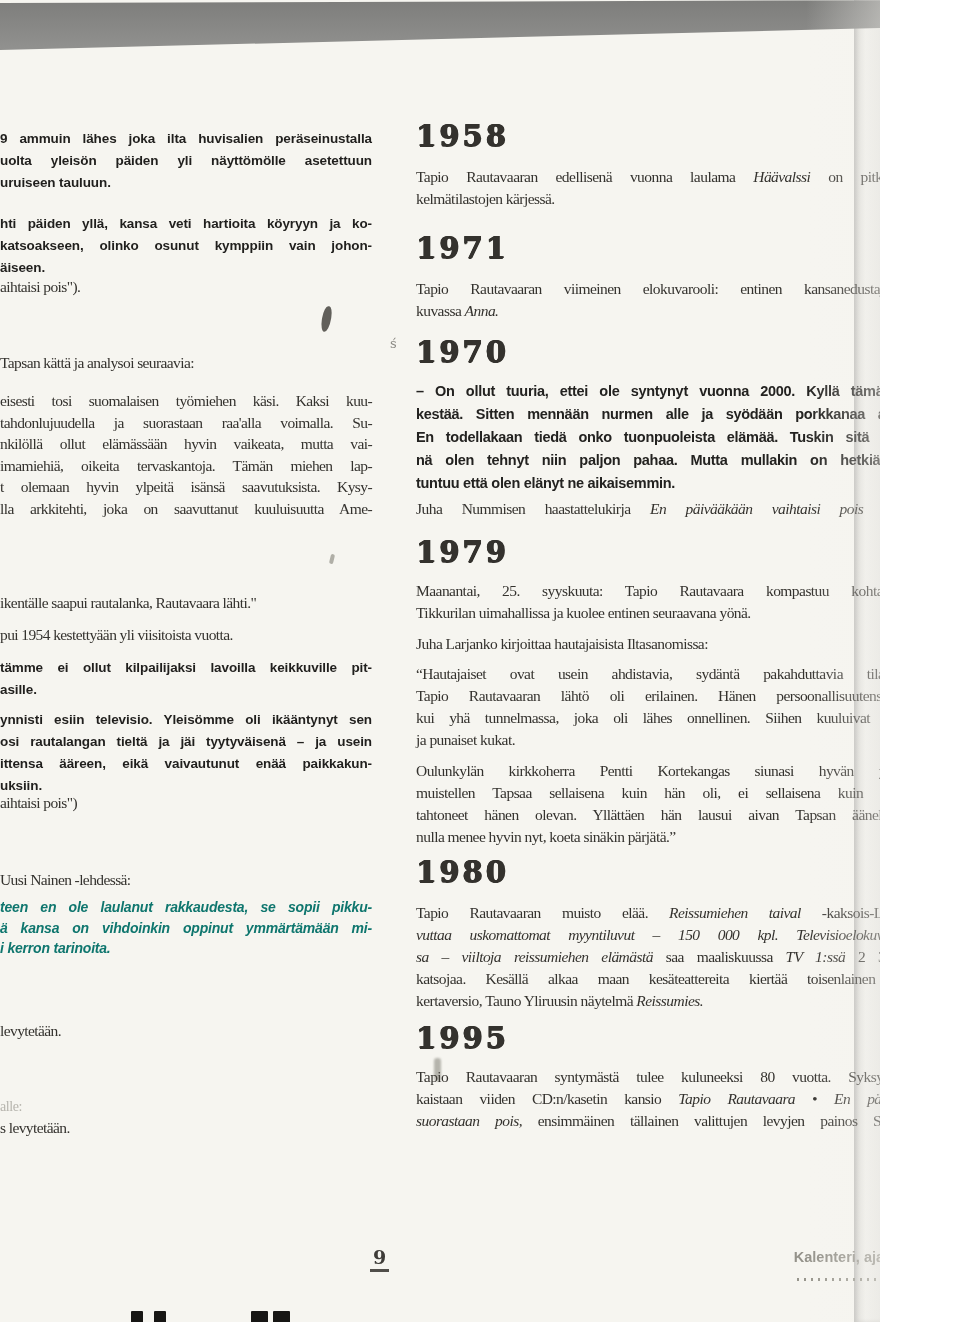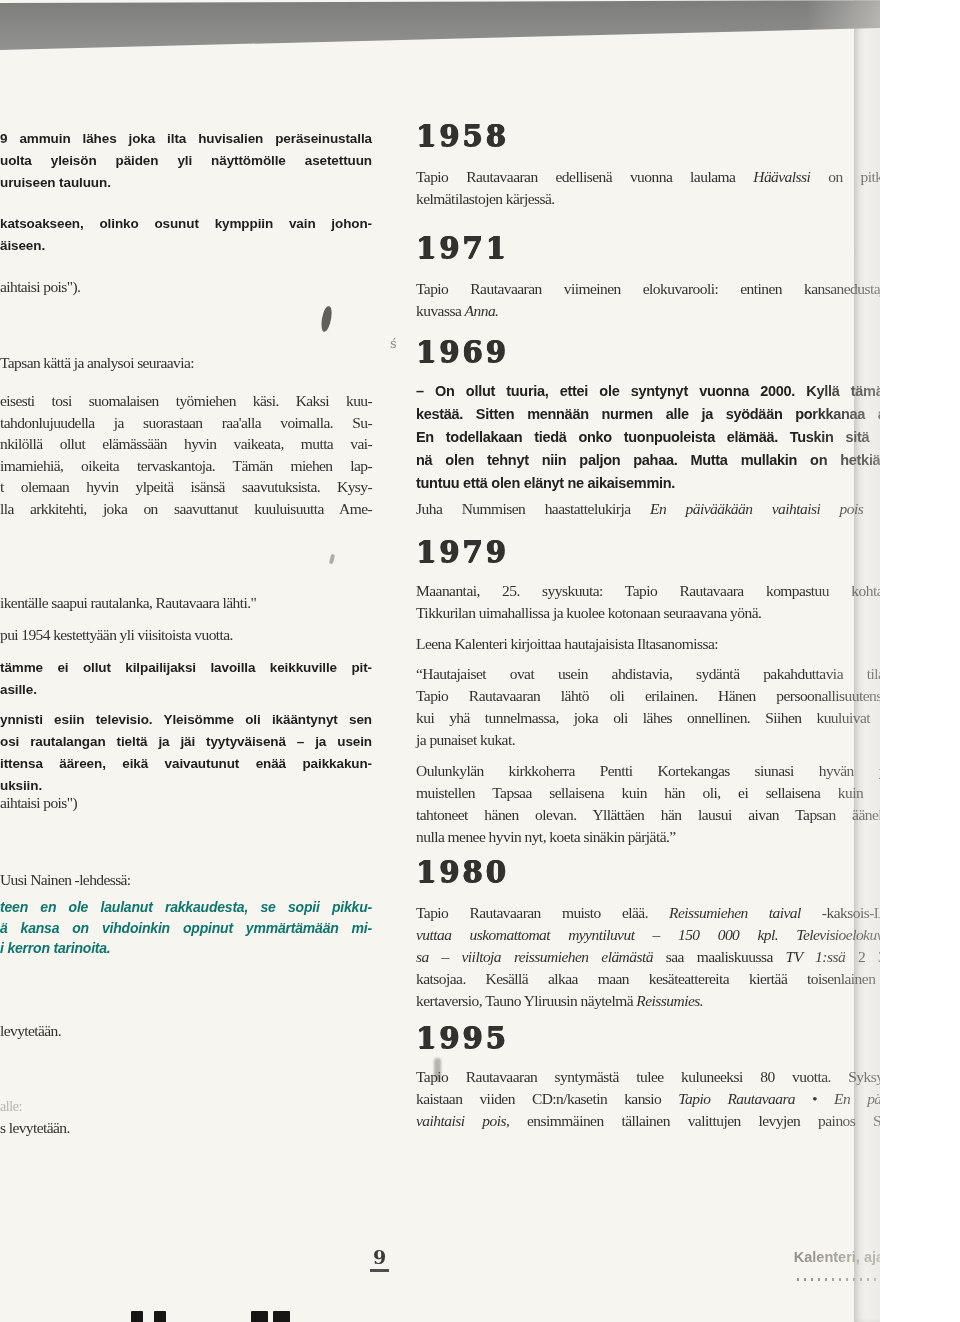--- a/index.html
+++ b/index.html
@@ -95,20 +95,21 @@
   <div class="right-strip"></div>
   <div class="top-band"></div>
 
   <div id="left-col">
       <div class="block bold" style="top: 128px;">
         <div class="jline">9 ammuin lähes joka ilta huvisalien peräseinustalla</div>
         <div class="jline">uolta yleisön päiden yli näyttömölle asetettuun</div>
         <div class="lline">uruiseen tauluun.</div>
       </div>
       <div class="block bold" style="top: 213px;">
+        <div class="jline">hti päiden yllä, kansa veti hartioita köyryyn ja ko-</div>
         <div class="jline">katsoakseen, olinko osunut kymppiin vain johon-</div>
         <div class="lline">äiseen.</div>
       </div>
       <div class="block serif" style="top: 276px;">
         <div class="lline">aihtaisi pois").</div>
       </div>
       <div class="block serif" style="top: 352px;">
         <div class="lline">Tapsan kättä ja analysoi seuraavia:</div>
       </div>
       <div class="block serif" style="top: 390px;">
@@ -160,38 +161,38 @@
       <div class="year" style="top: 120px;">1958</div>
       <div class="para serif" style="top: 166px;">
         <div class="jline"><span>Tapio Rautavaaran edellisenä vuonna laulama </span><span class="i">Häävalssi</span><span> on pitkään is-</span></div>
         <div class="lline"><span>kelmätilastojen kärjessä.</span></div>
       </div>
       <div class="year" style="top: 232px;">1971</div>
       <div class="para serif" style="top: 278px;">
         <div class="jline"><span>Tapio Rautavaaran viimeinen elokuvarooli: entinen kansanedustaja elo-</span></div>
         <div class="lline"><span>kuvassa </span><span class="i">Anna.</span></div>
       </div>
-      <div class="year" style="top: 336px;">1969</div>
+      <div class="year" style="top: 336px;">1970</div>
       <div class="para bold" style="top: 380px;">
         <div class="jline"><span>– On ollut tuuria, ettei ole syntynyt vuonna 2000. Kyllä tämän vielä</span></div>
         <div class="jline"><span>kestää. Sitten mennään nurmen alle ja syödään porkkanaa altapäin.</span></div>
         <div class="jline"><span>En todellakaan tiedä onko tuonpuoleista elämää. Tuskin sitä on. Mi-</span></div>
         <div class="jline"><span>nä olen tehnyt niin paljon pahaa. Mutta mullakin on hetkiä jolloin</span></div>
         <div class="lline"><span>tuntuu että olen elänyt ne aikaisemmin.</span></div>
       </div>
       <div class="para serif" style="top: 498px;">
         <div class="jline"><span>Juha Nummisen haastattelukirja </span><span class="i">En päivääkään vaihtaisi pois</span><span> ilmestyy.</span></div>
       </div>
       <div class="year" style="top: 536px;">1979</div>
       <div class="para serif" style="top: 580px;">
         <div class="jline"><span>Maanantai, 25. syyskuuta: Tapio Rautavaara kompastuu kohtalokkaasti</span></div>
-        <div class="lline"><span>Tikkurilan uimahallissa ja kuolee kotonaan seuraavana yönä.</span></div>
+        <div class="lline"><span>Tikkurilan uimahallissa ja kuolee entinen seuraavana yönä.</span></div>
       </div>
       <div class="para serif" style="top: 633px;">
-        <div class="lline"><span>Leena Kalenteri kirjoittaa hautajaisista Iltasanomissa:</span></div>
+        <div class="lline"><span>Juha Larjanko kirjoittaa hautajaisista Iltasanomissa:</span></div>
       </div>
       <div class="para serif" style="top: 663px;">
         <div class="jline"><span>“Hautajaiset ovat usein ahdistavia, sydäntä pakahduttavia tilaisuuksia.</span></div>
         <div class="jline"><span>Tapio Rautavaaran lähtö oli erilainen. Hänen persoonallisuutensa heh-</span></div>
         <div class="jline"><span>kui yhä tunnelmassa, joka oli lähes onnellinen. Siihen kuuluivat kyynelet</span></div>
         <div class="lline"><span>ja punaiset kukat.</span></div>
       </div>
       <div class="para serif" style="top: 760px;">
         <div class="jline"><span>Oulunkylän kirkkoherra Pentti Kortekangas siunasi hyvän ystävänsä</span></div>
         <div class="jline"><span>muistellen Tapsaa sellaisena kuin hän oli, ei sellaisena kuin olisimme</span></div>
@@ -203,21 +204,21 @@
         <div class="jline"><span>Tapio Rautavaaran muisto elää. </span><span class="i">Reissumiehen taival</span><span> -kaksois-LP saa-</span></div>
         <div class="jline"><span class="i">vuttaa uskomattomat myyntiluvut – 150 000 kpl. Televisioelokuva Tap-</span></div>
         <div class="jline"><span class="i">sa – viiltoja reissumiehen elämästä</span><span> saa maaliskuussa </span><span class="i">TV 1:ssä</span><span> 2 348 000</span></div>
         <div class="jline"><span>katsojaa. Kesällä alkaa maan kesäteattereita kiertää toisenlainen elämä-</span></div>
         <div class="lline"><span>kertaversio, Tauno Yliruusin näytelmä </span><span class="i">Reissumies.</span></div>
       </div>
       <div class="year" style="top: 1022px;">1995</div>
       <div class="para serif" style="top: 1066px;">
         <div class="jline"><span>Tapio Rautavaaran syntymästä tulee kuluneeksi 80 vuotta. Syksyllä jul-</span></div>
         <div class="jline"><span>kaistaan viiden CD:n/kasetin kansio </span><span class="i">Tapio Rautavaara • En päivääkään</span></div>
-        <div class="jline"><span class="i">vaihtaisi pois,</span><span> ensimmäinen tällainen valittujen levyjen painos Suomessa.</span></div>
+        <div class="jline"><span class="i">suorastaan pois,</span><span> ensimmäinen tällainen valittujen levyjen painos Suomessa.</span></div>
       </div>
     </div>
 
   <div class="ink-blot"></div>
   <div class="smudge-1978">ś</div>
   <div class="speck"></div>
   <div class="stain-1995"></div>
 
   <div class="pagenum">9</div>
   <div class="footer-tag">Kalenteri, ajankuvia</div>

